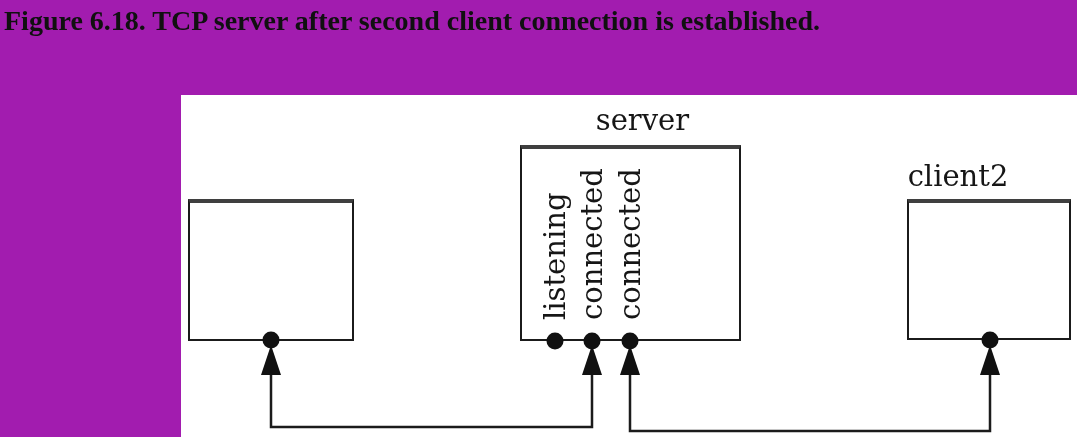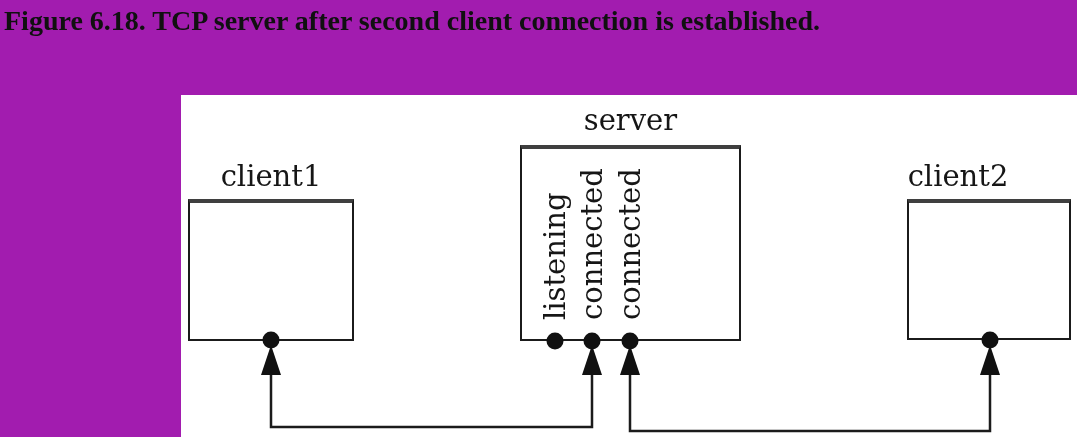--- a/index.html
+++ b/index.html
@@ -42,21 +42,21 @@
   .box-client2 { left: 726px; top: 104px; width: 164px; height: 141px; }
   .node-label {
     position: absolute;
     text-align: center;
     font-size: 29px;
     color: #161616;
     line-height: 32px;
     white-space: nowrap;
   }
   .lbl-client1 { left: 7px;   width: 166px; top: 65px; }
-  .lbl-server  { left: 339px; width: 221px; top: 9px;  }
+  .lbl-server  { left: 351px; width: 221px; top: 9px;  }
   .lbl-client2 { left: 695px; width: 164px; top: 65px; }
   .socket-label {
     position: absolute;
     font-size: 29px;
     line-height: 32px;
     color: #161616;
     white-space: nowrap;
     transform: rotate(-90deg);
     transform-origin: 0 100%;
     bottom: 19px;
@@ -73,21 +73,20 @@
 </style>
 </head>
 <body>
 
 <div class="page">
 
   <div class="caption">Figure 6.18. TCP server after second client connection is established.</div>
 
   <div class="canvas">
 
-    <div class="node-label lbl-client1">client1</div>
     <div class="node-label lbl-server">server</div>
     <div class="node-label lbl-client2">client2</div>
 
     <div class="node-box box-client1"></div>
 
     <div class="node-box box-server">
       <span class="socket-label sock-0">listening</span>
       <span class="socket-label sock-1">connected</span>
       <span class="socket-label sock-2">connected</span>
     </div>

